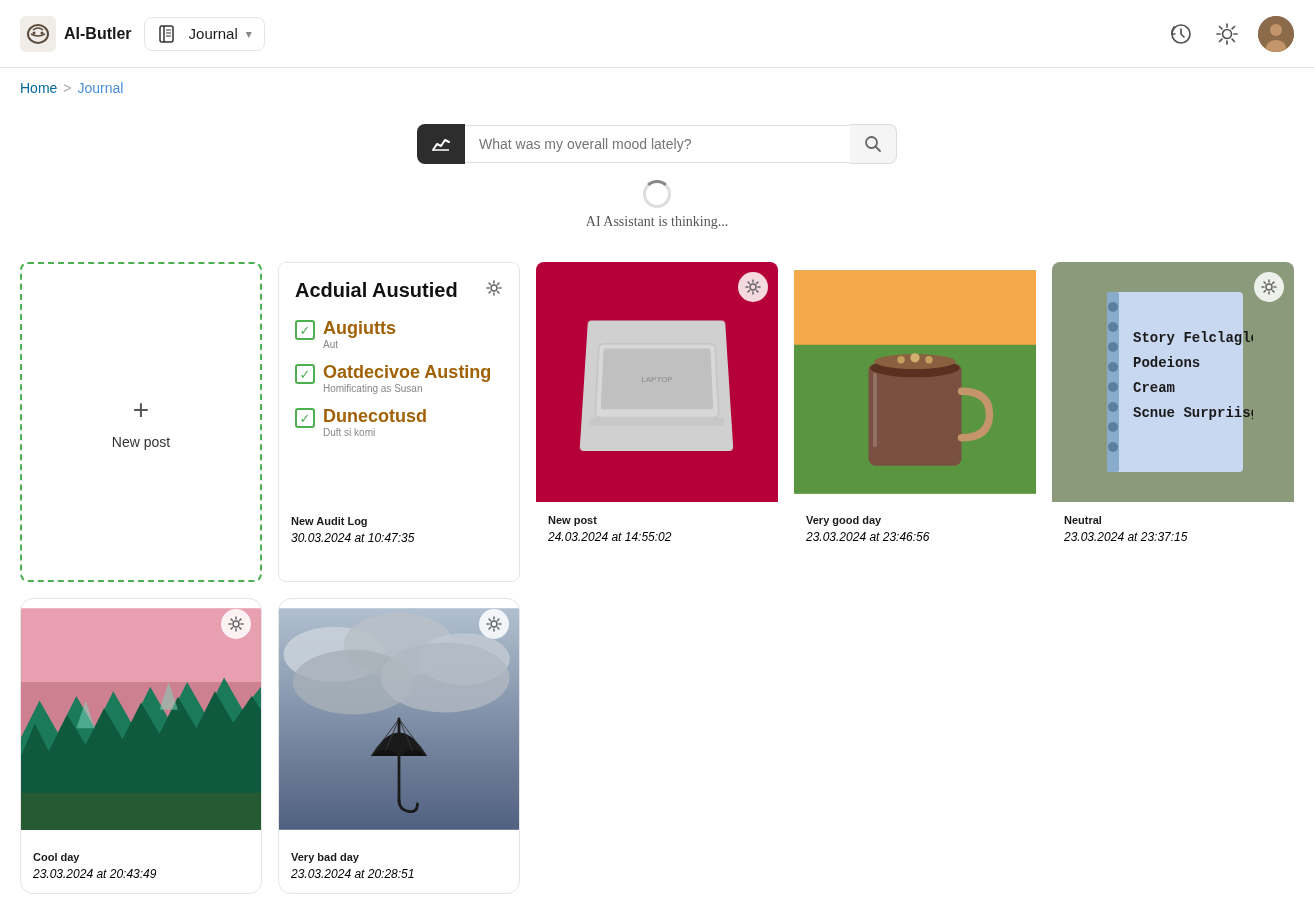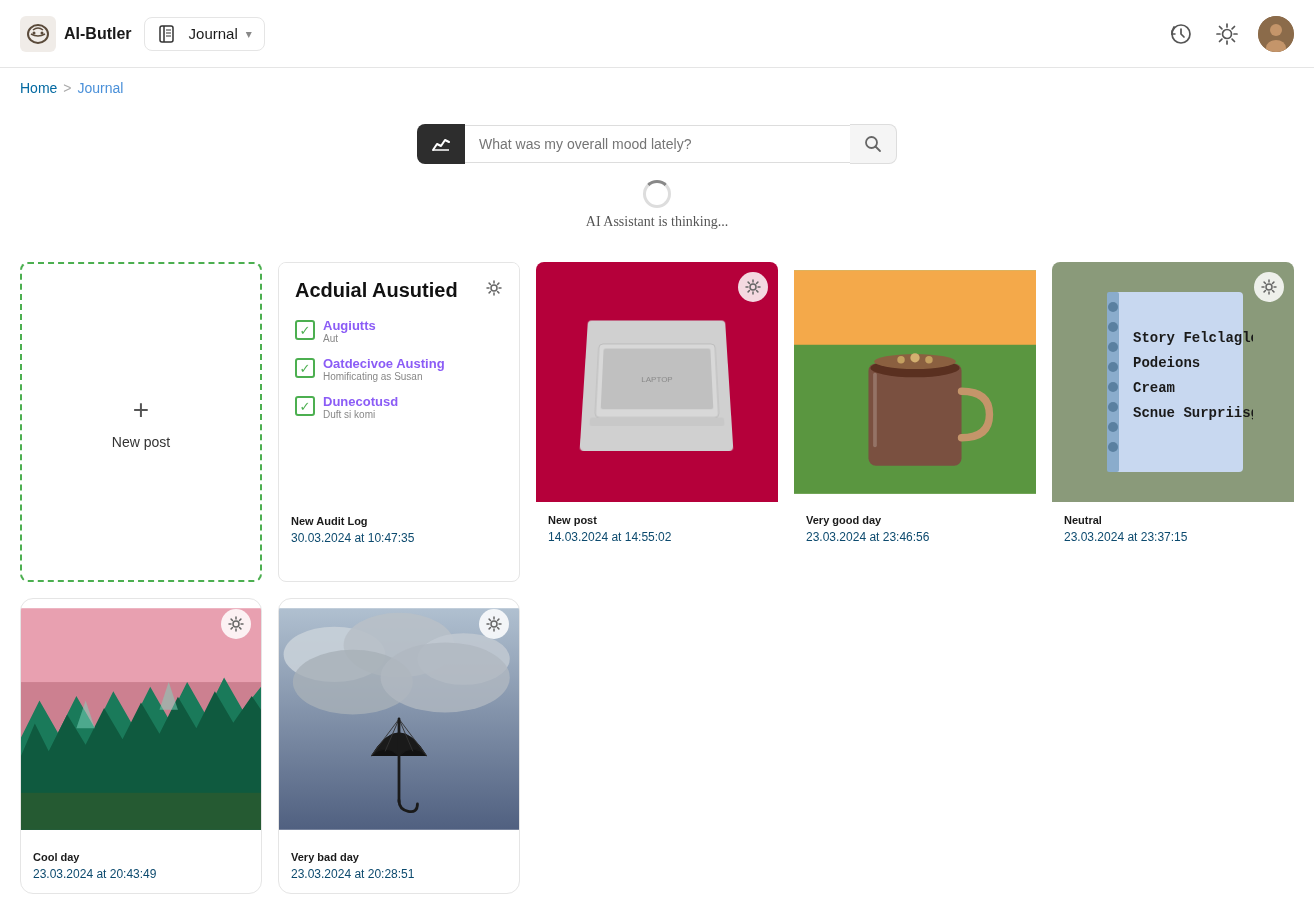--- a/index.html
+++ b/index.html
@@ -200,21 +200,22 @@
     .card-body {
       padding: 12px;
     }
     .card-title {
       font-size: 11px;
       font-weight: 600;
       margin-bottom: 4px;
     }
     .card-date {
       font-size: 12px;
-      color: #0c4a6e;
+      color: #000000;
+      font-style: italic;
     }
     .card-settings {
       position: absolute;
       top: 10px;
       right: 10px;
       background: rgba(255,255,255,0.85);
       border: none;
       border-radius: 50%;
       width: 30px;
       height: 30px;
@@ -252,23 +253,23 @@
       align-items: center;
       justify-content: center;
       flex-shrink: 0;
       margin-top: 2px;
     }
     .audit-checkbox-check {
       color: #4caf50;
       font-size: 13px;
     }
     .audit-item-text {
-      font-size: 13px;
+      font-size: 18px;
       font-weight: 700;
-      color: #8b5cf6;
+      color: #a16207;
     }
     .audit-item-sub {
       font-size: 10px;
       color: #888;
     }
 
     
     .grid-bottom {
       display: grid;
       grid-template-columns: repeat(5, 1fr);
@@ -455,21 +456,21 @@
         <svg width="130" height="90" viewBox="0 0 130 90">
           <rect x="5" y="5" width="120" height="75" rx="4" fill="#d8d8d8" stroke="#bbb" stroke-width="1"></rect>
           <rect x="10" y="10" width="110" height="62" rx="2" fill="#c0c0c0"></rect>
           <rect x="0" y="80" width="130" height="8" rx="2" fill="#c8c8c8"></rect>
           <text x="65" y="45" text-anchor="middle" font-size="8" fill="#888" font-family="sans-serif">LAPTOP</text>
         </svg>
       </div>
     </div>
     <div class="card-body">
       <div class="card-title">New post</div>
-      <div class="card-date">14.03.2024 at 14:55:02</div>
+      <div class="card-date">24.03.2024 at 14:55:02</div>
     </div>
   </div>
 
   <div class="card" style="border:none;">
     <button class="card-settings">
       <svg width="16" height="16" viewBox="0 0 16 16" fill="none">
         <circle cx="8" cy="8" r="3" stroke="#666" stroke-width="1.5"></circle>
         <path d="M8 1v2M8 13v2M1 8h2M13 8h2M3.1 3.1l1.4 1.4M11.5 11.5l1.4 1.4M12.9 3.1l-1.4 1.4M4.5 11.5l-1.4 1.4" stroke="#666" stroke-width="1.5" stroke-linecap="round"></path>
       </svg>
     </button>

